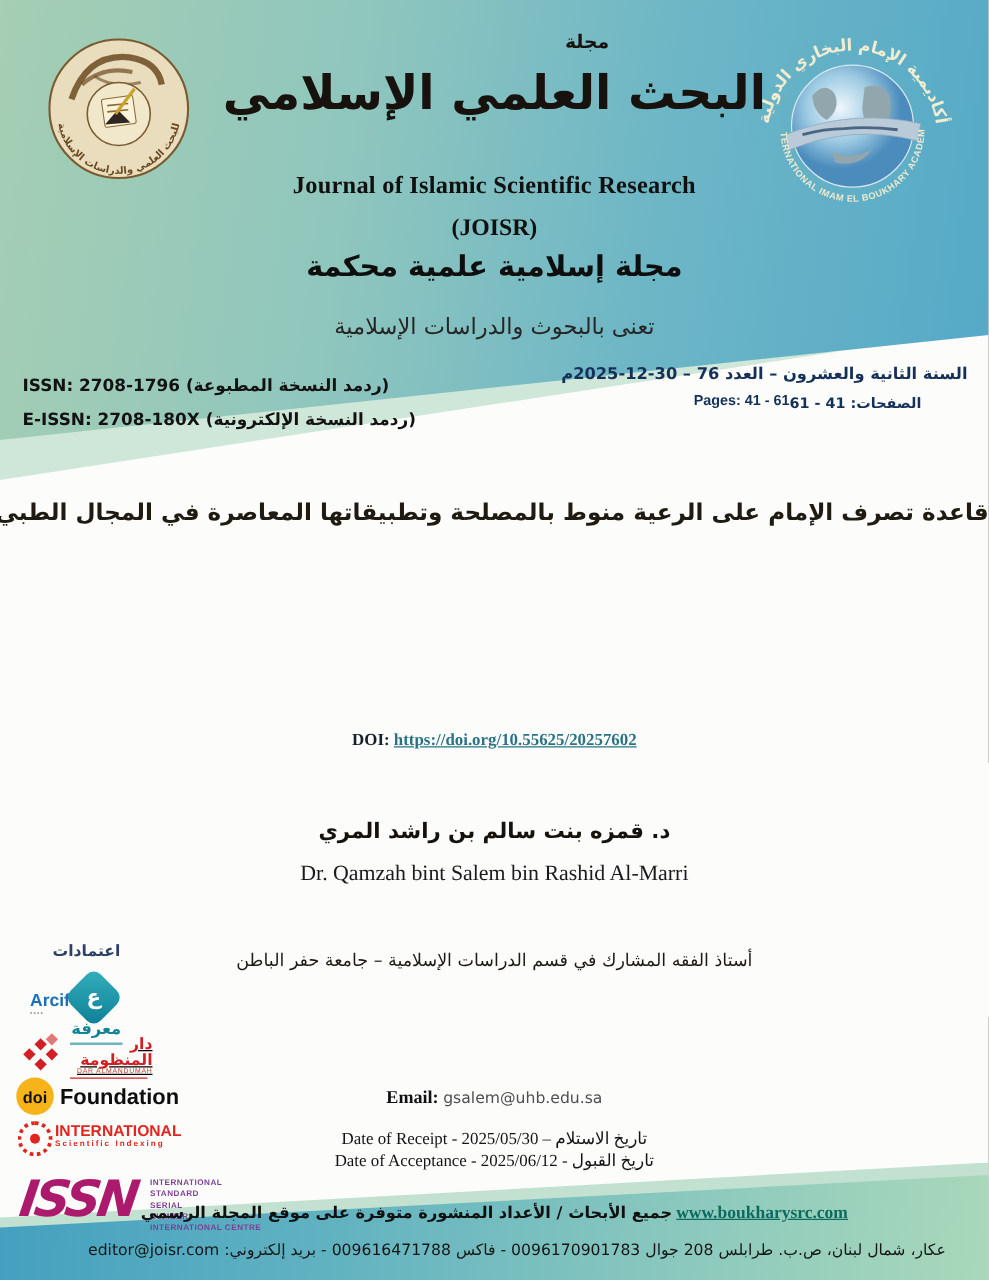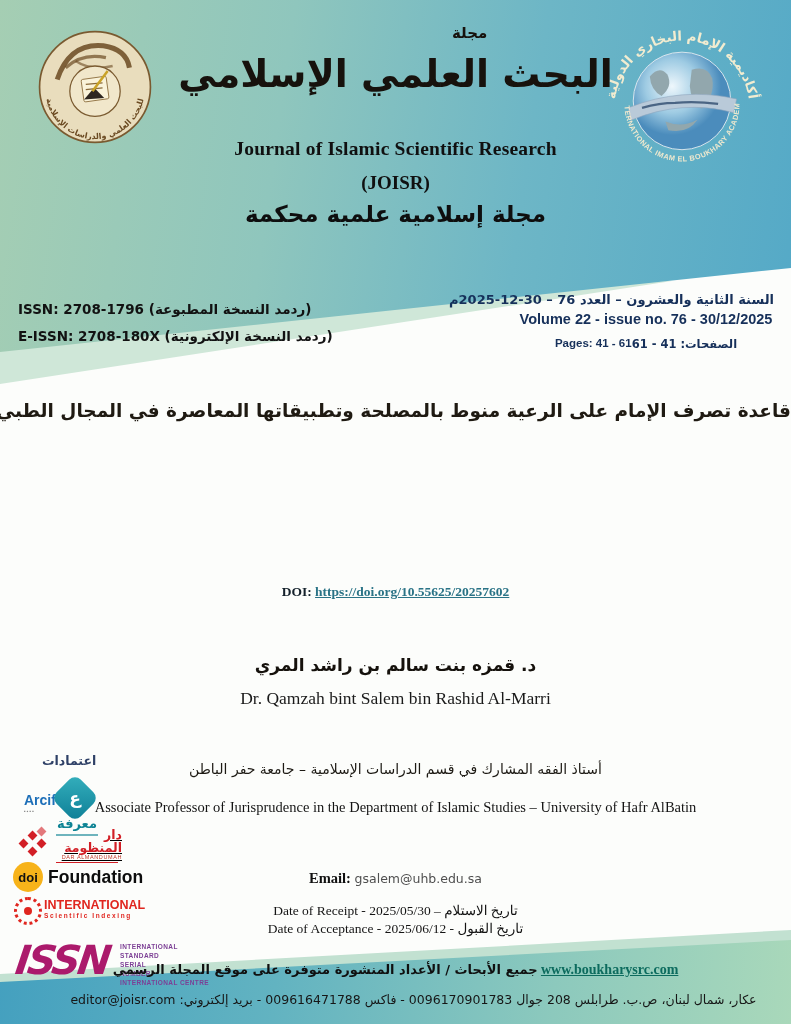--- a/index.html
+++ b/index.html
@@ -133,45 +133,44 @@
     <text font-family="Liberation Sans, sans-serif" font-size="7.5" font-weight="bold" fill="#efe9cf" letter-spacing=".5">
       <textPath href="#gBot" startOffset="50%" text-anchor="middle">INTERNATIONAL IMAM EL BOUKHARY ACADEMY</textPath>
     </text>
   </svg>
 
   <div class="z masthead-small ar" dir="rtl">مجلة</div>
   <div class="z ctr masthead ar" dir="rtl">البحث العلمي الإسلامي</div>
   <div class="z ctr jname">Journal of Islamic Scientific Research</div>
   <div class="z ctr jabbr">(JOISR)</div>
   <div class="z ctr tagline ar" dir="rtl">مجلة إسلامية علمية محكمة</div>
+  <div class="z ctr subtitle ar" dir="rtl">تعنى بالبحوث والدراسات الإسلامية</div>
 
   <div class="z issn-block">
     <div class="ar" dir="ltr">ISSN: 2708-1796 (ردمد النسخة المطبوعة)</div>
     <div class="ar" dir="ltr">E-ISSN: 2708-180X (ردمد النسخة الإلكترونية)</div>
   </div>
   <div class="z vol-block">
     <div class="vol-ar ar" dir="rtl">السنة الثانية والعشرون – العدد 76 – 30-12-2025م</div>
-    <div class="vol-en">Volume 22 - issue no. 76 - 30/12/2025</div>
     <div class="pages-row">
       <span>Pages: 41 - 61</span>
       <span class="ar" dir="rtl">الصفحات: 41 - 61</span>
     </div>
   </div>
 
   <div class="z ctr title-ar ar" dir="rtl">قاعدة تصرف الإمام على الرعية منوط بالمصلحة وتطبيقاتها المعاصرة في المجال الطبي</div>
 
   <div class="z ctr doi-line">
     <span>DOI:</span>
     <a href="#">https://doi.org/10.55625/20257602</a>
   </div>
 
   <div class="z ctr author-ar ar" dir="rtl">د. قمزه بنت سالم بن راشد المري</div>
   <div class="z ctr author-en">Dr. Qamzah bint Salem bin Rashid Al-Marri</div>
   <div class="z ctr affil-ar ar" dir="rtl">أستاذ الفقه المشارك في قسم الدراسات الإسلامية – جامعة حفر الباطن</div>
-  <div class="z ctr affil-en">Associate Professor of Jurisprudence in the Department of Islamic Studies – University of Hafr AlBatin</div>
 
   <div class="z ctr email-line">
     <span>Email:</span>
     <span class="val">gsalem@uhb.edu.sa</span>
   </div>
   <div class="z ctr date-line1" dir="ltr">Date of Receipt - 2025/05/30 – تاريخ الاستلام</div>
   <div class="z ctr date-line2" dir="ltr">Date of Acceptance - 2025/06/12 - تاريخ القبول</div>
 
   <div class="z acc-head ar" dir="rtl">اعتمادات</div>
 

